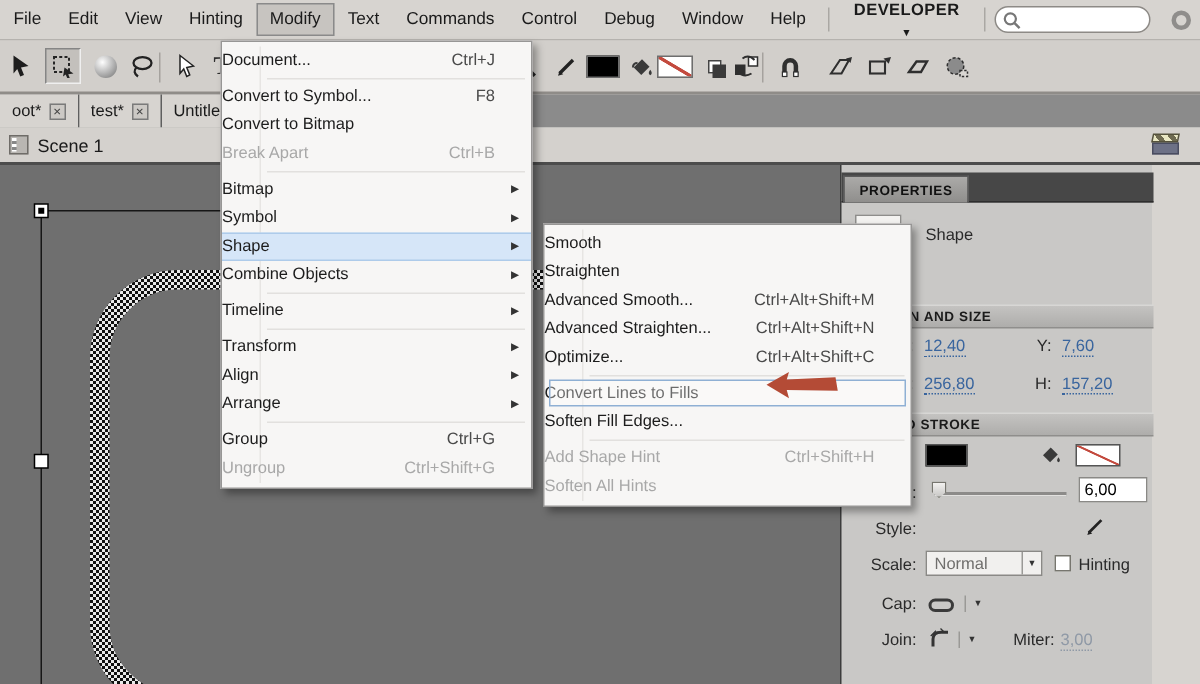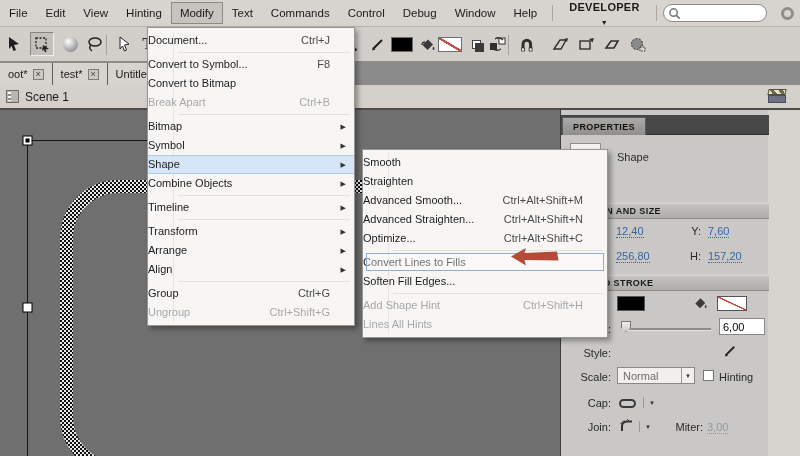--- a/index.html
+++ b/index.html
@@ -393,39 +393,39 @@
       <div class="mitem dis"><span class="lbl">Break Apart</span><span class="sc">Ctrl+B</span></div>
       <div class="msep"></div>
       <div class="mitem"><span class="lbl">Bitmap</span><span class="arr">▶</span></div>
       <div class="mitem"><span class="lbl">Symbol</span><span class="arr">▶</span></div>
       <div class="mitem hl"><span class="lbl">Shape</span><span class="arr">▶</span></div>
       <div class="mitem"><span class="lbl">Combine Objects</span><span class="arr">▶</span></div>
       <div class="msep"></div>
       <div class="mitem"><span class="lbl">Timeline</span><span class="arr">▶</span></div>
       <div class="msep"></div>
       <div class="mitem"><span class="lbl">Transform</span><span class="arr">▶</span></div>
+      <div class="mitem"><span class="lbl">Align</span><span class="arr">▶</span></div>
       <div class="mitem"><span class="lbl">Arrange</span><span class="arr">▶</span></div>
-      <div class="mitem"><span class="lbl">Align</span><span class="arr">▶</span></div>
       <div class="msep"></div>
       <div class="mitem"><span class="lbl">Group</span><span class="sc">Ctrl+G</span></div>
       <div class="mitem dis"><span class="lbl">Ungroup</span><span class="sc">Ctrl+Shift+G</span></div>
     </div>
 
   <div class="menu" id="shape-submenu">
       <div class="mitem"><span class="lbl">Smooth</span></div>
       <div class="mitem"><span class="lbl">Straighten</span></div>
       <div class="mitem"><span class="lbl">Advanced Smooth...</span><span class="sc">Ctrl+Alt+Shift+M</span></div>
       <div class="mitem"><span class="lbl">Advanced Straighten...</span><span class="sc">Ctrl+Alt+Shift+N</span></div>
       <div class="mitem"><span class="lbl">Optimize...</span><span class="sc">Ctrl+Alt+Shift+C</span></div>
       <div class="msep"></div>
       <div class="mitem focus"><span class="lbl">Convert Lines to Fills</span></div>
       <div class="mitem"><span class="lbl">Soften Fill Edges...</span></div>
       <div class="msep"></div>
       <div class="mitem dis"><span class="lbl">Add Shape Hint</span><span class="sc">Ctrl+Shift+H</span></div>
-      <div class="mitem dis"><span class="lbl">Lines All Hints</span></div>
+      <div class="mitem dis"><span class="lbl">Soften All Hints</span></div>
     </div>
 
   <div class="red-arrow">
     <svg width="50" height="20" viewBox="0 0 50 20">
       <polygon points="1,9.5 16,1 14.5,6 47,4.5 48.5,13.5 14.5,13 16,18.5" fill="#b44b36"></polygon>
     </svg>
   </div>
 
 </div>
 

